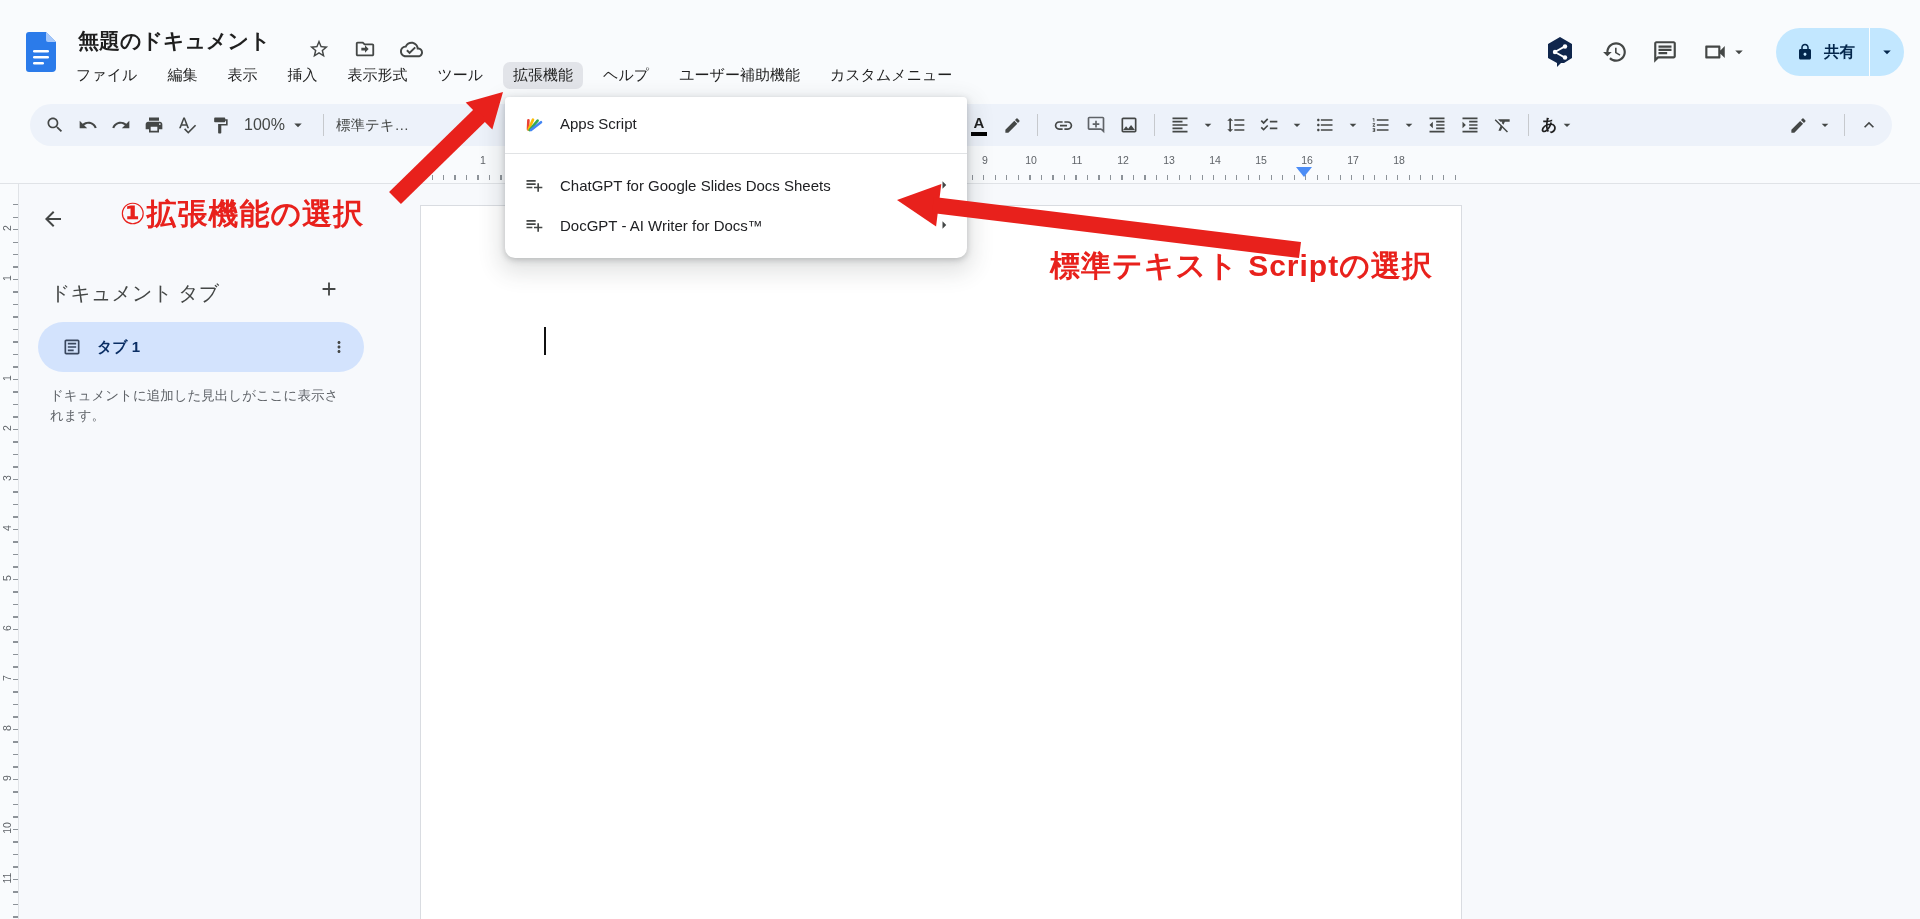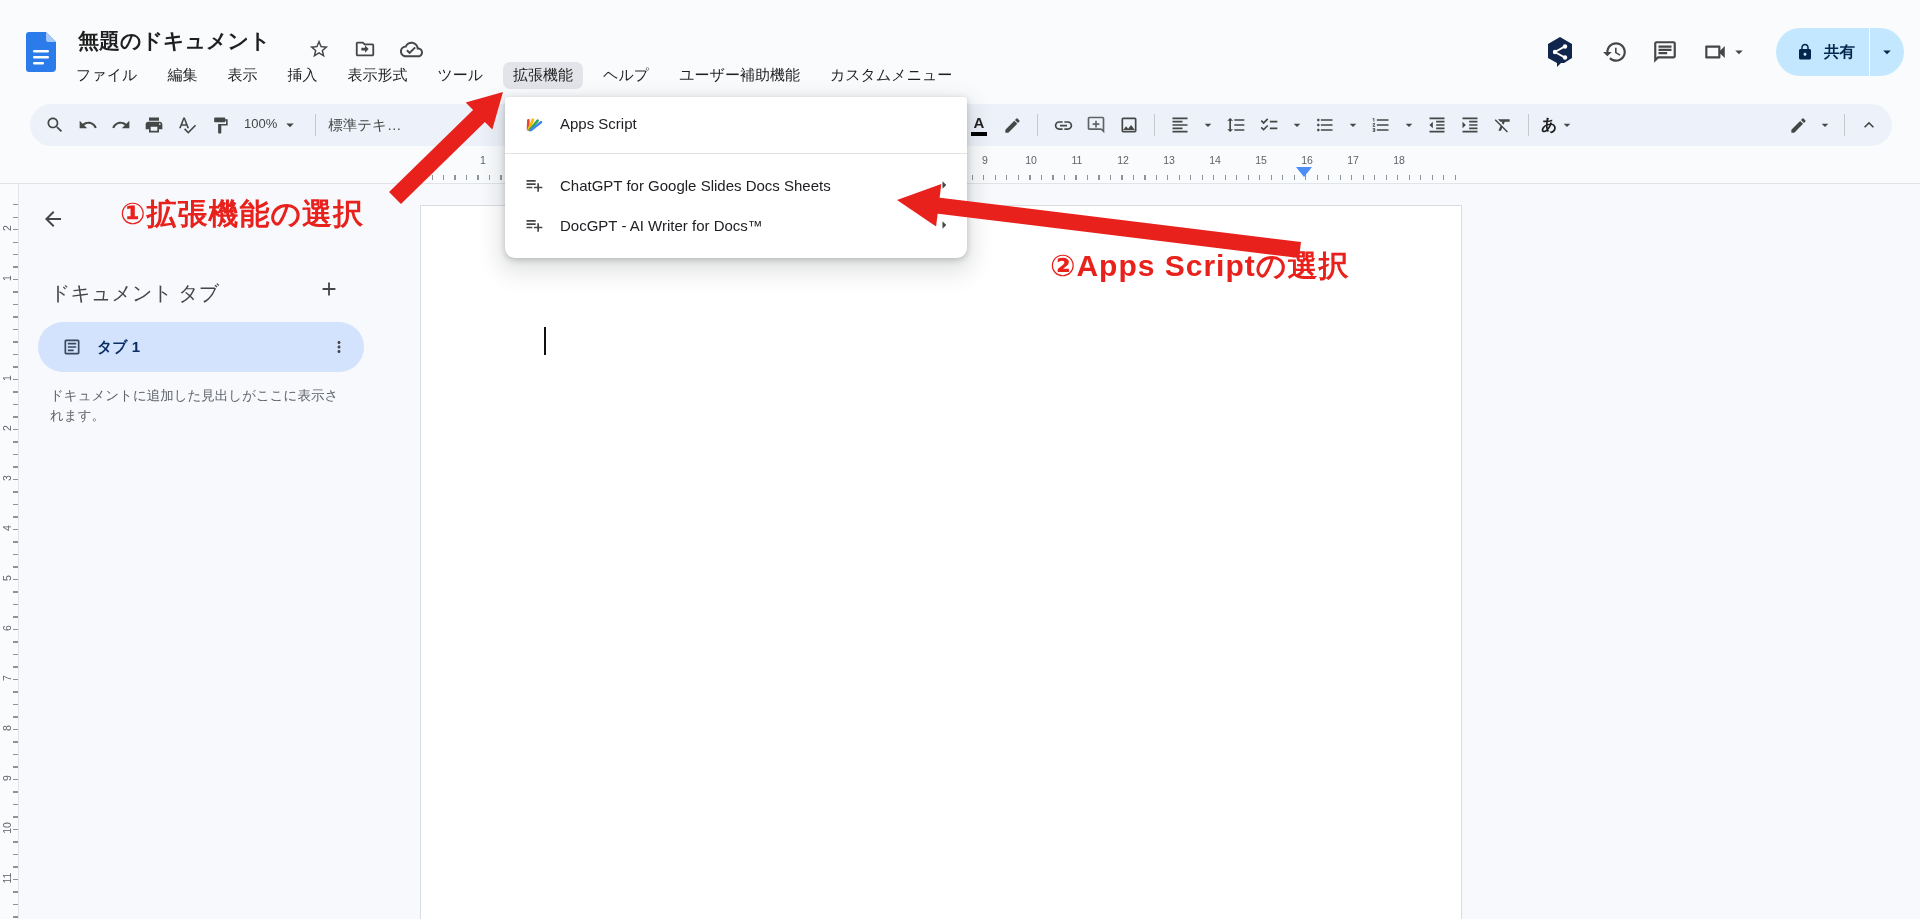--- a/index.html
+++ b/index.html
@@ -23,21 +23,21 @@
   .share-label{font-size:15.5px;font-weight:bold;}
   .share-sep{width:1px;height:48px;background:rgba(255,255,255,.95);}
   .share-caret{width:34px;height:100%;display:flex;align-items:center;justify-content:center;cursor:pointer;}
   
   .toolbar{position:absolute;left:30px;right:28px;top:104px;height:42px;background:#edf2fa;border-radius:21px;z-index:4;display:flex;align-items:center;padding:0 8px;}
   .tb-left{display:flex;align-items:center;gap:7px;padding-left:4px;}
   .tb-right{position:absolute;left:936px;top:0;height:100%;display:flex;align-items:center;gap:7px;}
   .tb-far{position:absolute;right:10px;top:0;height:100%;display:flex;align-items:center;gap:6px;}
   .ibtn{min-width:26px;height:28px;display:flex;align-items:center;justify-content:center;border-radius:6px;color:#444746;cursor:pointer;}
   .sep{width:1px;height:22px;background:#c6c9cd;margin:0 5px;}
-  .zoom-ctl{display:flex;align-items:flex-start;gap:4px;font-size:13px;color:#444746;padding:0 4px;cursor:pointer;}
+  .zoom-ctl{display:flex;align-items:flex-end;gap:4px;font-size:16px;color:#444746;padding:0 4px;cursor:pointer;}
   .style-ctl{max-width:76px;overflow:hidden;text-overflow:ellipsis;white-space:nowrap;font-size:14.5px;color:#444746;cursor:pointer;}
   .caret{display:flex;align-items:center;}
   .acolor{display:flex;flex-direction:column;align-items:center;line-height:1;cursor:pointer;}
   .acolor .aletter{font-size:15px;font-weight:bold;color:#1f1f1f;}
   .acolor .abar{width:16px;height:4px;background:#000;margin-top:2px;}
   .ime{font-size:16px;font-weight:bold;color:#1f1f1f;}
   
   .hruler{position:absolute;left:0;right:0;top:147px;height:36px;background:#f9fbfd;border-bottom:1px solid #e0e3e7;z-index:3;}
   .hticks{position:absolute;left:420px;width:1041px;bottom:3px;height:5px;
     background:repeating-linear-gradient(to right,#8d9399 0 1px,transparent 1px 11.5px);}
@@ -434,13 +434,13 @@
 
 <svg class="anno-svg" width="1920" height="919" viewBox="0 0 1920 919">
   <g fill="#e8211c" stroke="none">
     <polygon points="503,92 492.3,129.5 465.7,102.5"></polygon>
     <line x1="395" y1="198" x2="481" y2="114" stroke="#e8211c" stroke-width="17"></line>
     <polygon points="897,200 936.1,226.5 941.3,183.9"></polygon>
     <line x1="1300" y1="250" x2="933" y2="205" stroke="#e8211c" stroke-width="16"></line>
   </g>
 </svg>
 <div class="anno-text anno1" style="color: rgb(232, 33, 28);">①拡張機能の選択</div>
-<div class="anno-text anno2" style="color: rgb(232, 33, 28);">②Apps Scriptの選択</div>
+<div class="anno-text anno2" style="color: rgb(232, 33, 28);">標準テキスト Scriptの選択</div>
 
 </body></html>

